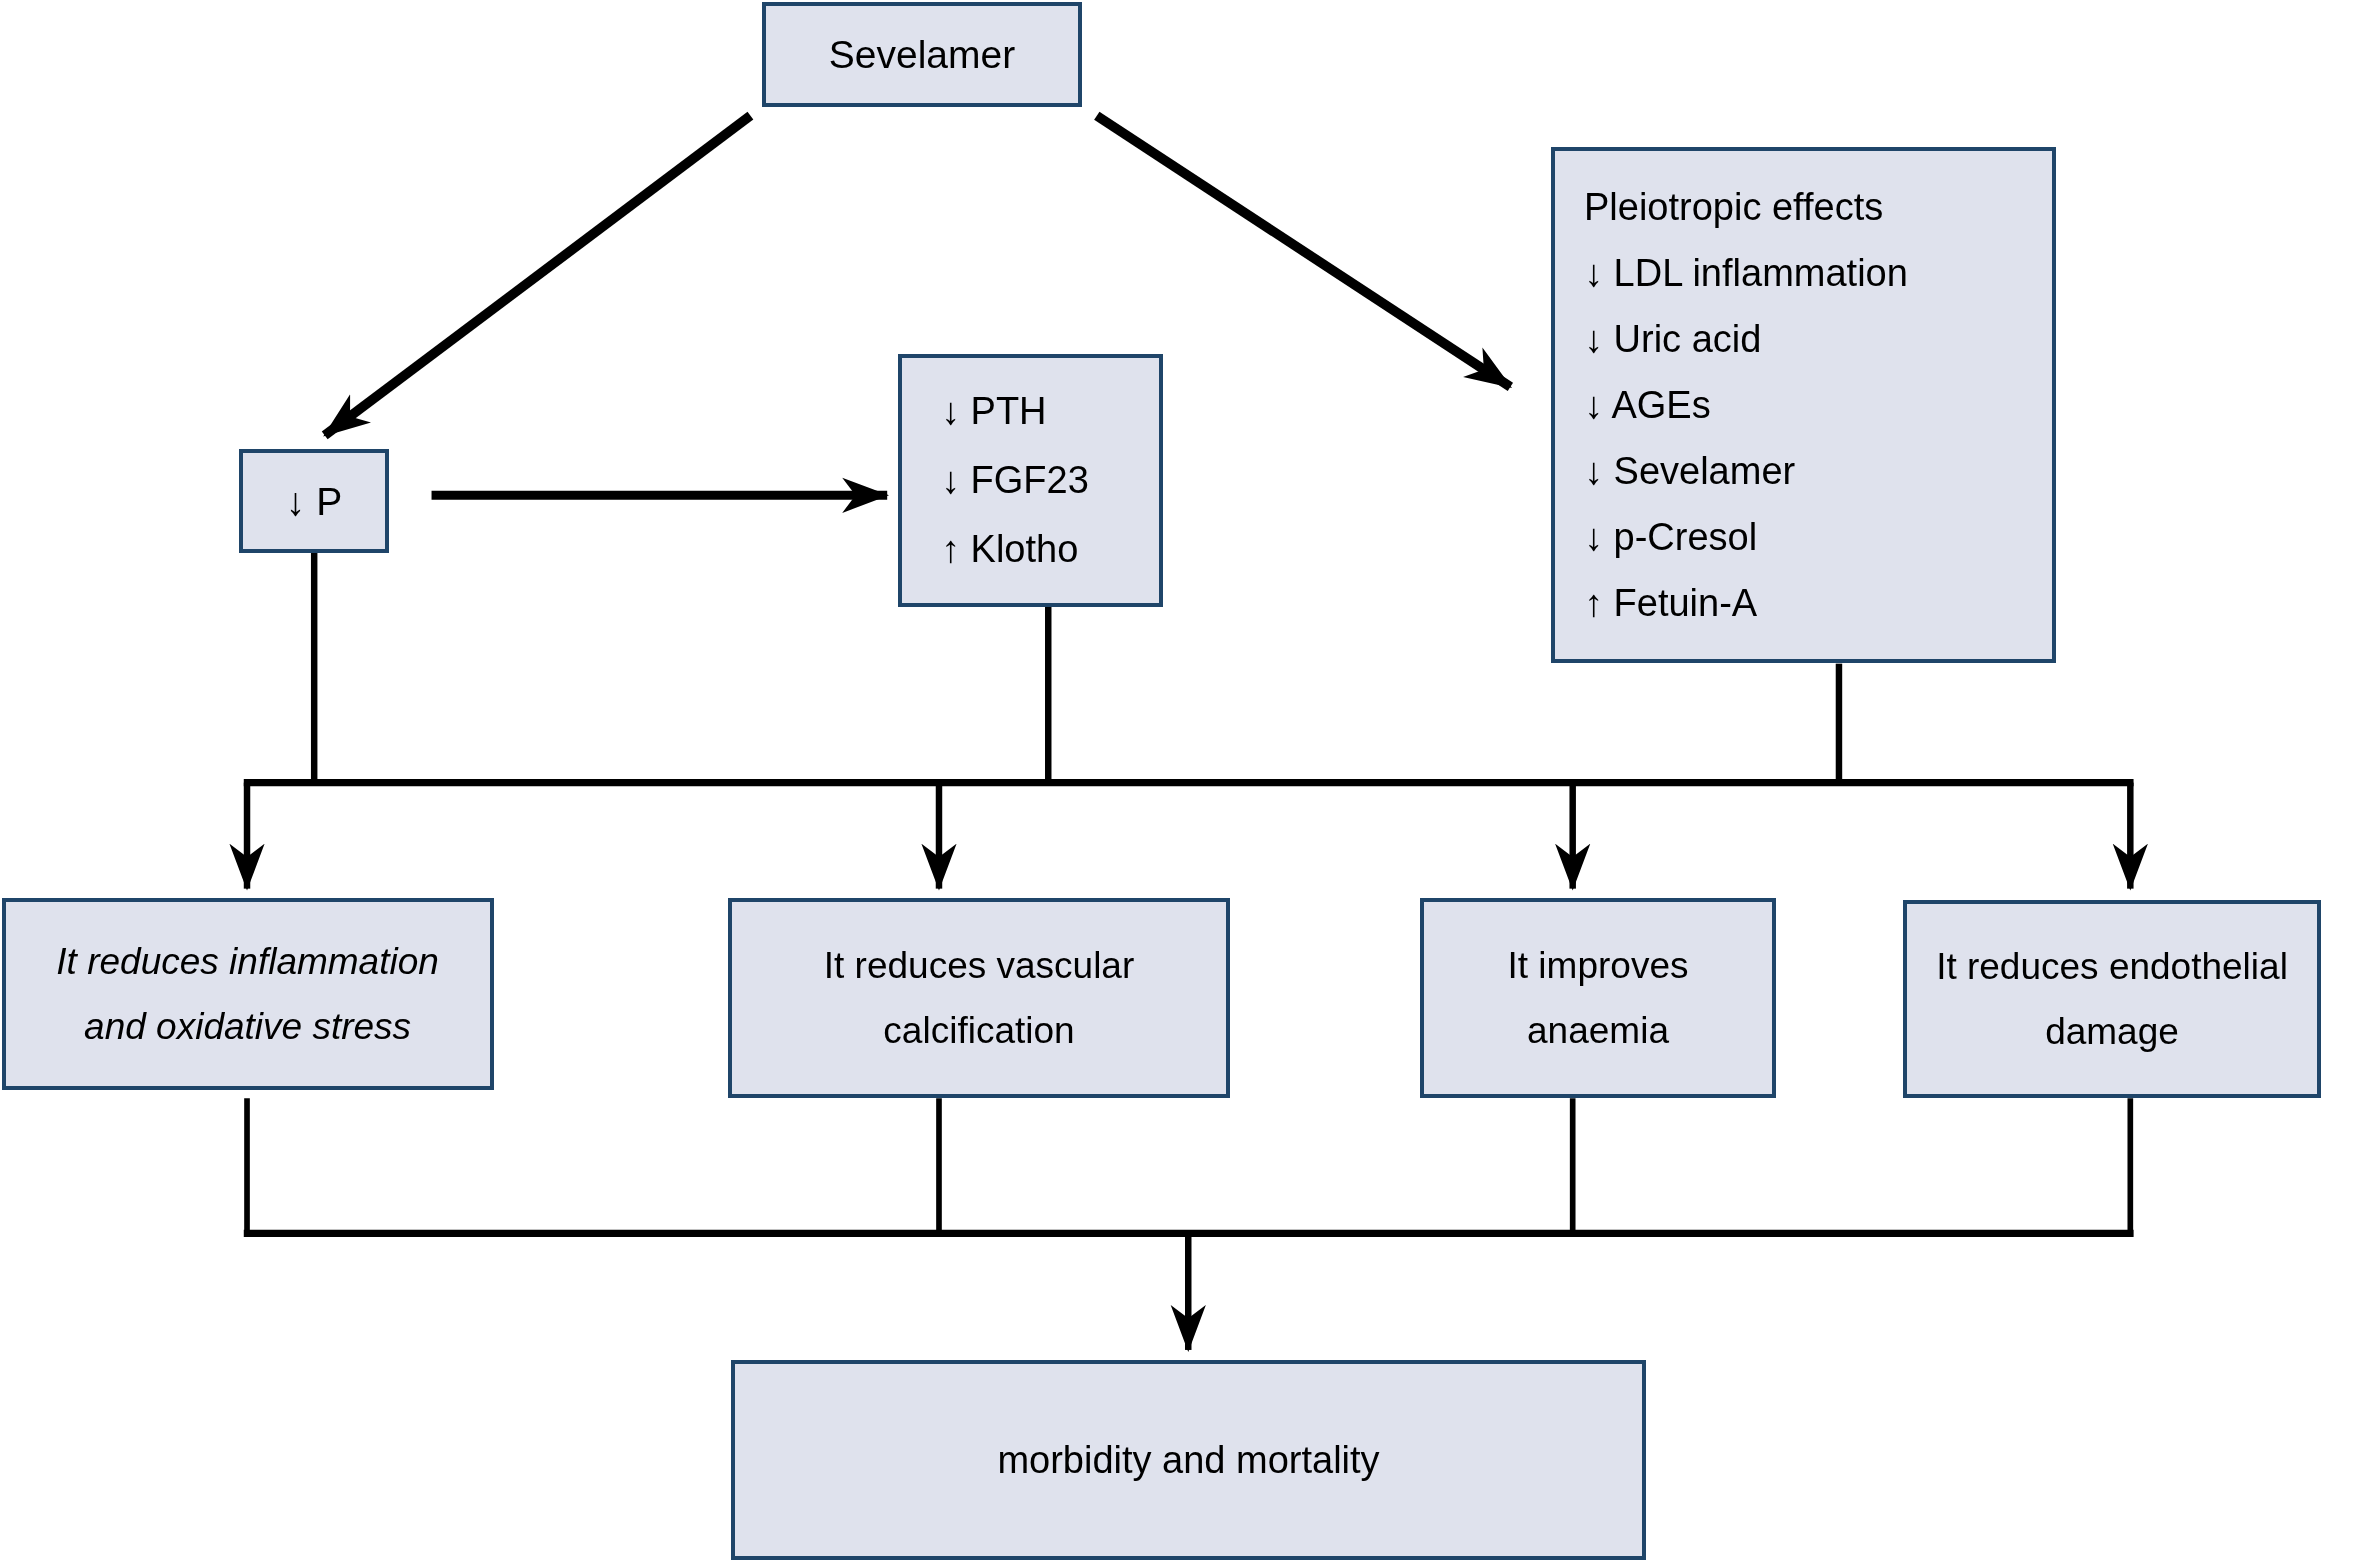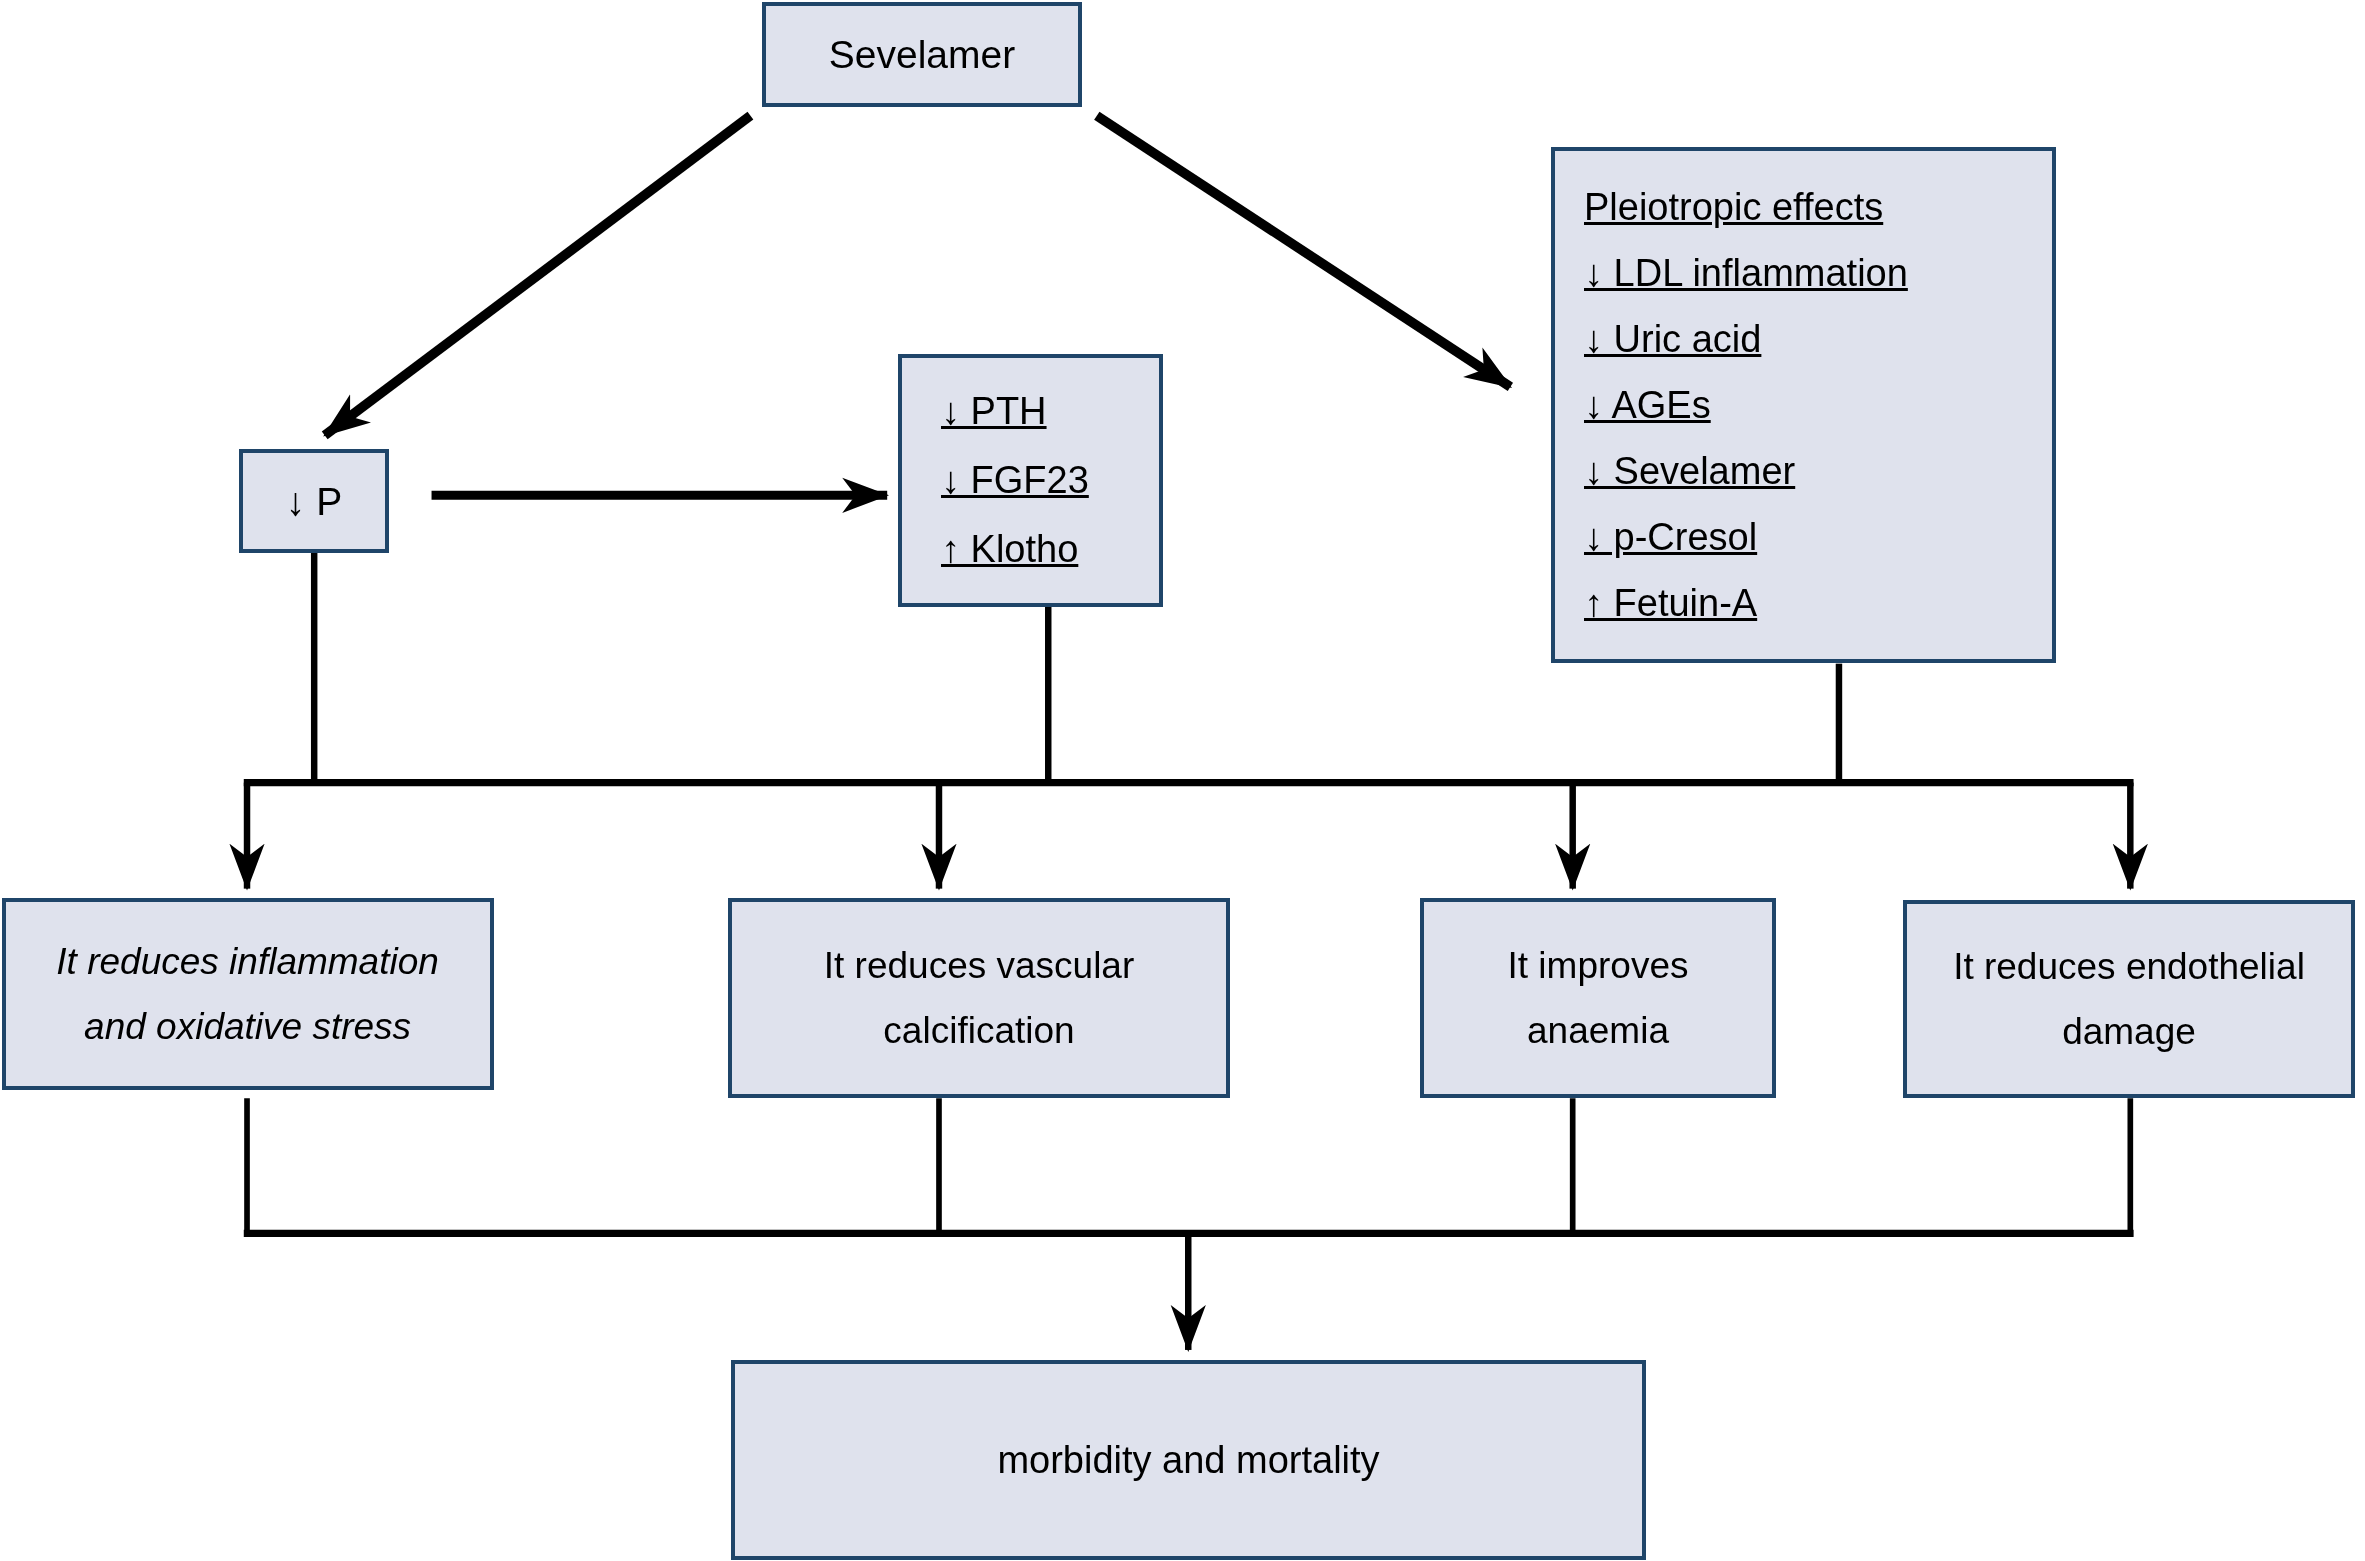--- a/index.html
+++ b/index.html
@@ -25,21 +25,21 @@
     background:var(--fill,#dfe2ed);
     border:4px solid var(--border,#1f4569);
     display:flex;
     flex-direction:column;
     justify-content:center;
     font-size:37px;
     line-height:65px;
     color:#000;
   }
   .node.center{align-items:center;text-align:center;}
-  .node.leftalign{align-items:flex-start;text-align:left;text-decoration:underline;}
+  .node.leftalign{align-items:flex-start;text-align:left;}
   .ln{white-space:nowrap;}
   .fs48{font-size:39px;}
   .fs47{font-size:38px;}
   .lh85{line-height:69px;}
   .lh82{line-height:66px;}
 </style>
 </head>
 <body>
 
 <div class="stage" style="--bg: #ffffff; --fill: #dfe2ed; --border: #1f4569;">
@@ -109,21 +109,21 @@
   <div class="node center" style="left:728px;top:898px;width:502px;height:200px;align-items:center;">
     <div class="ln">It reduces vascular</div>
     <div class="ln">calcification</div>
   </div>
 
   <div class="node center" style="left:1420px;top:898px;width:356px;height:200px;">
     <div class="ln">It improves</div>
     <div class="ln">anaemia</div>
   </div>
 
-  <div class="node center" style="left:1903px;top:900px;width:452px;height:198px;">
+  <div class="node center" style="left:1903px;top:900px;width:418px;height:198px;">
     <div class="ln">It reduces endothelial</div>
     <div class="ln">damage</div>
   </div>
 
   <div class="node center fs47" style="left:731px;top:1360px;width:915px;height:200px;">
     <div class="ln">morbidity and mortality</div>
   </div>
 
 </div>
 

